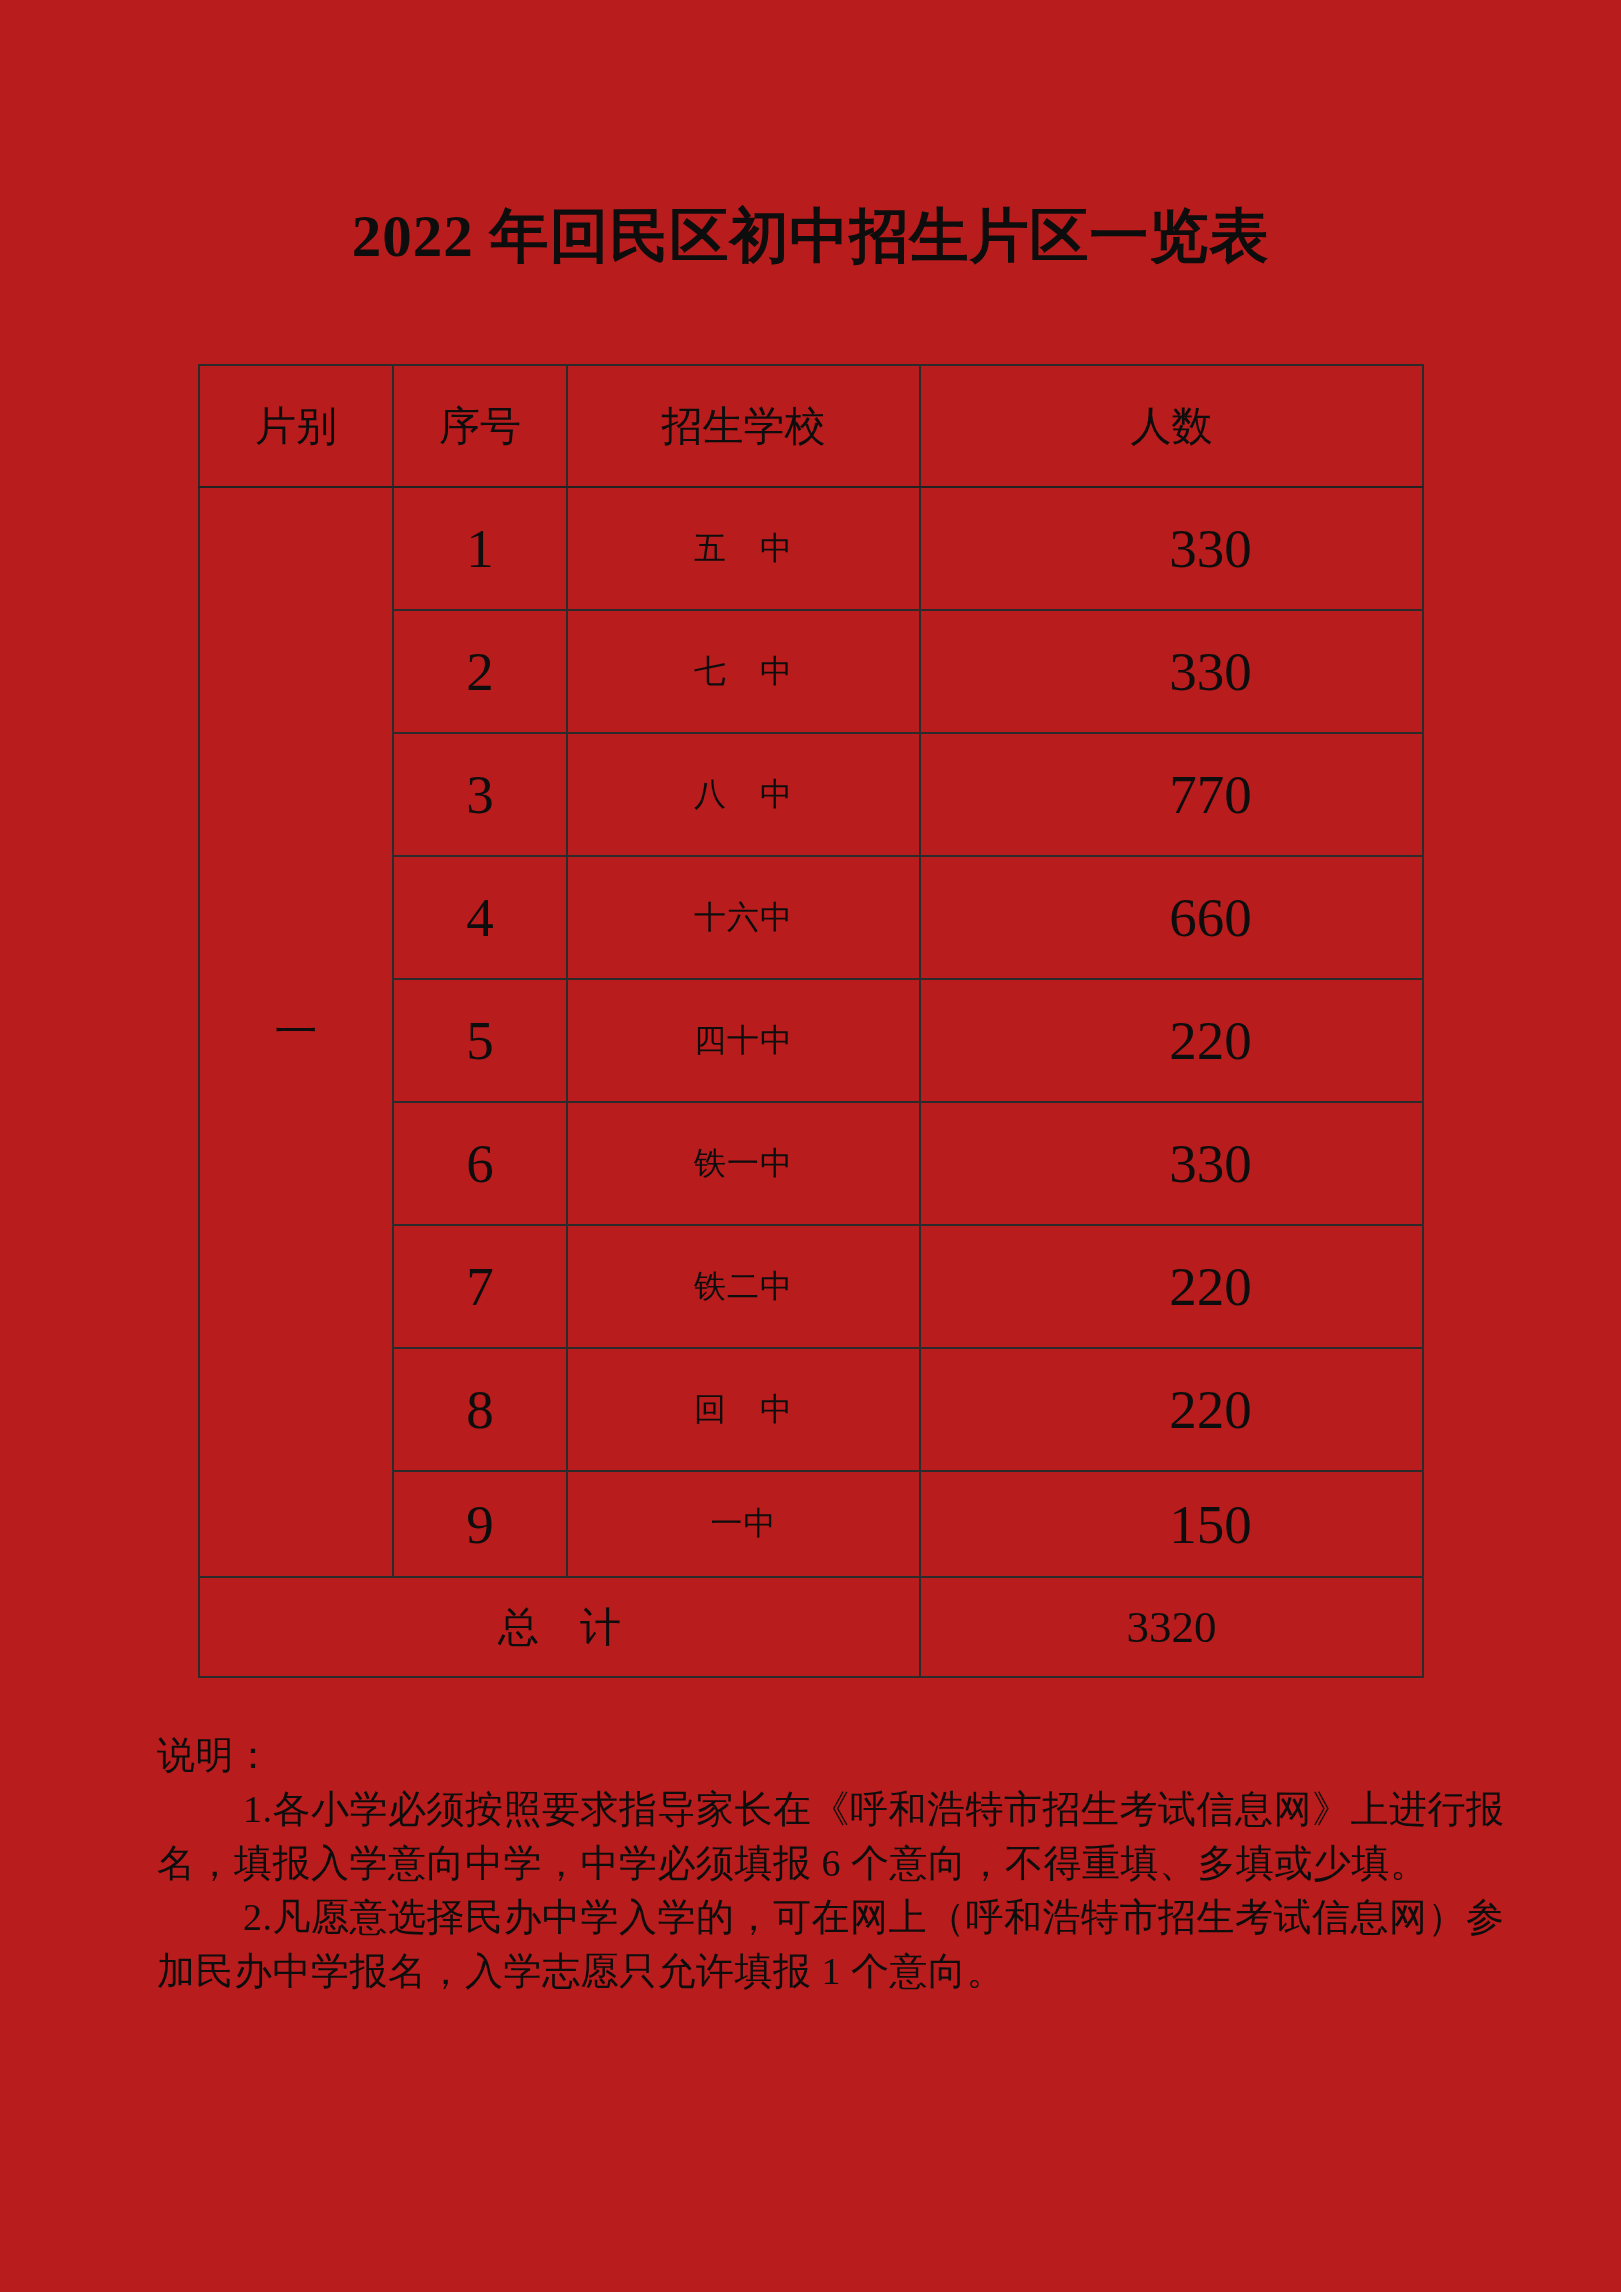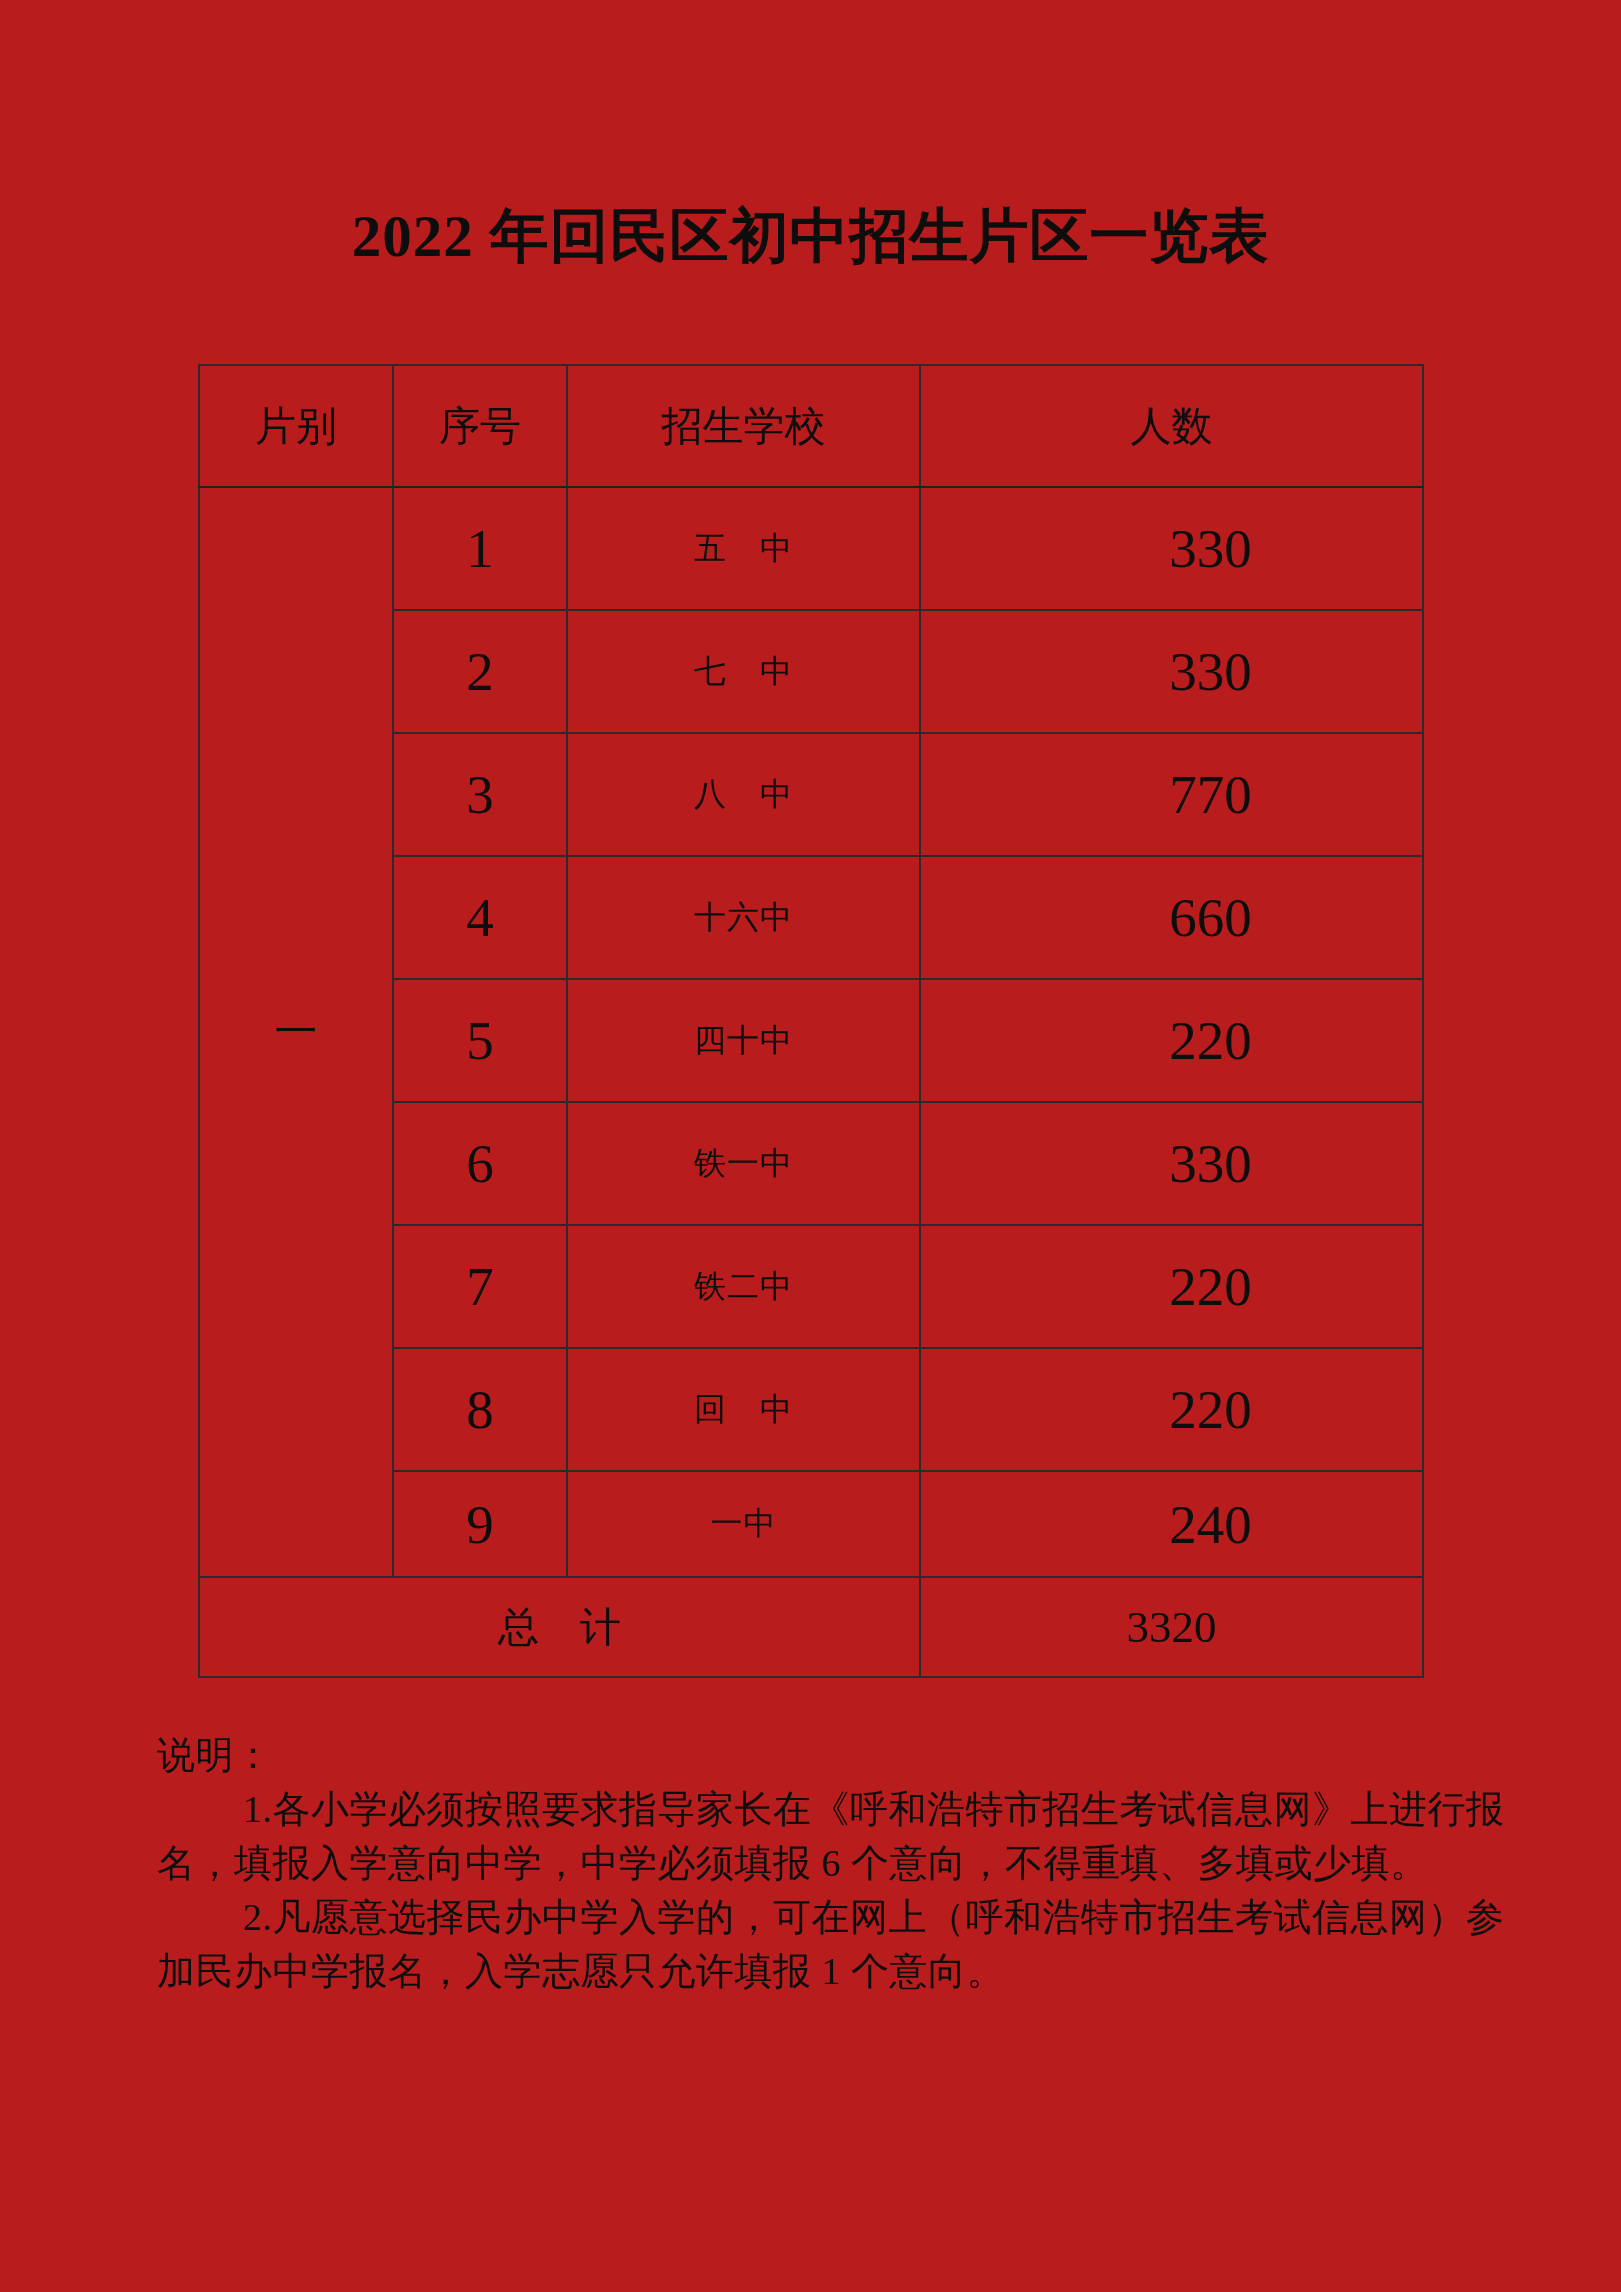--- a/index.html
+++ b/index.html
@@ -131,21 +131,21 @@
         <td class="num-cell count-cell">220</td>
       </tr>
       <tr class="data-row">
         <td class="num-cell">8</td>
         <td class="cjk-cell">回　中</td>
         <td class="num-cell count-cell">220</td>
       </tr>
       <tr class="data-row last">
         <td class="num-cell">9</td>
         <td class="cjk-cell">一中</td>
-        <td class="num-cell count-cell">240</td>
+        <td class="num-cell count-cell">150</td>
       </tr>
       <tr class="total-row">
         <td class="total-label" colspan="3">总　计</td>
         <td class="total-value">3320</td>
       </tr>
     </tbody>
   </table>
 
   <div id="notes">
     <div class="note-line">说明：</div>

